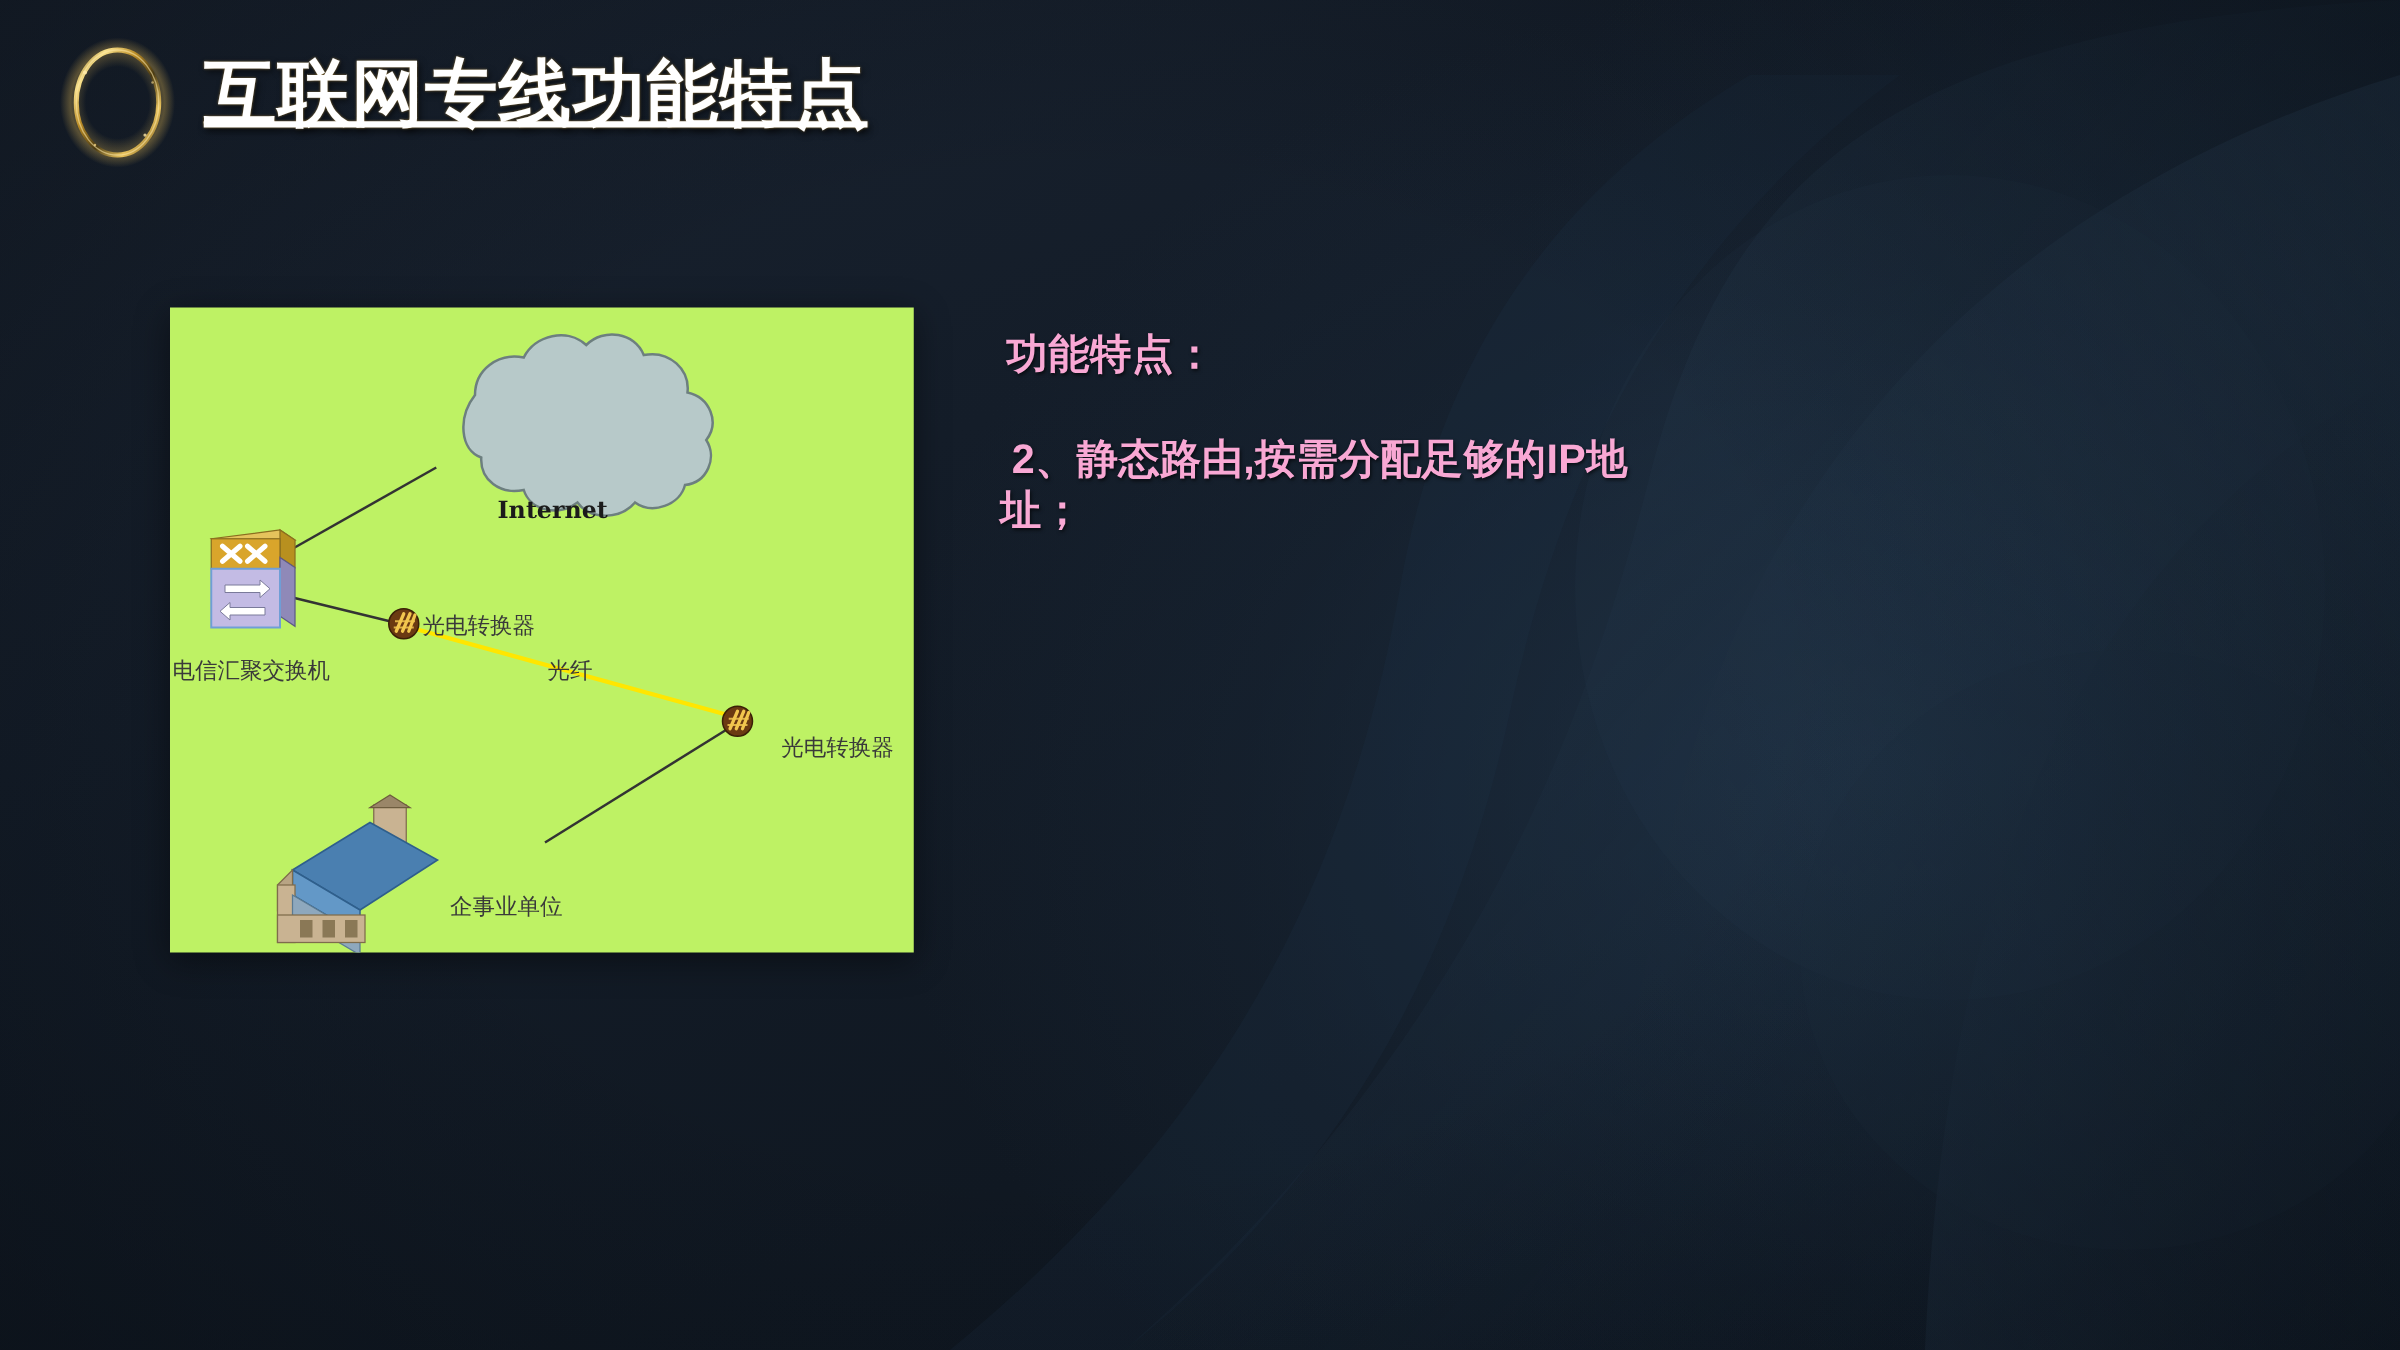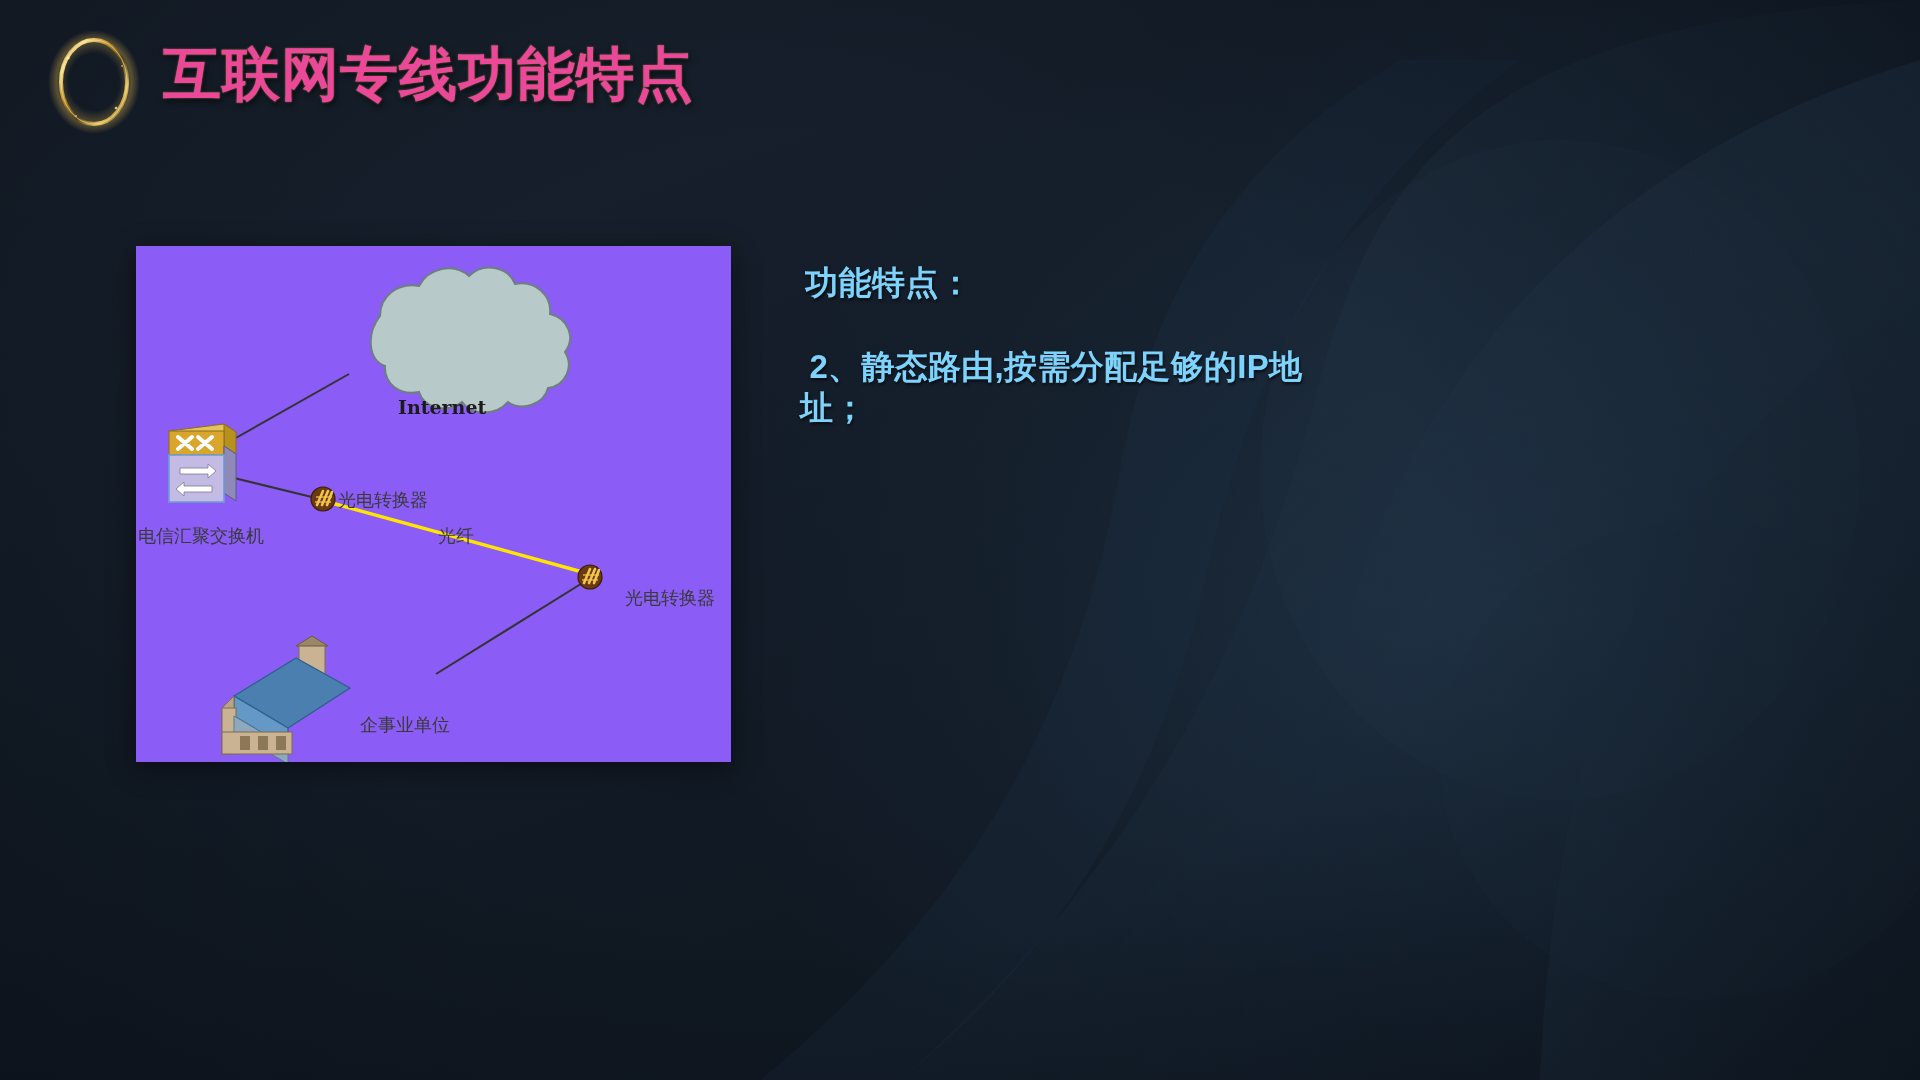--- a/index.html
+++ b/index.html
@@ -54,33 +54,34 @@
     width: 96px;
     height: 108px;
   }
   .slide-title {
     position: absolute;
     left: 163px;
     top: 36px;
     font-size: 58px;
     font-weight: bold;
     letter-spacing: 1px;
-    color: #ec4899;
+    color: #ffffff;
     text-shadow: 0 0 2px rgba(255,199,88,0.55), 2px 3px 6px rgba(0,0,0,0.6);
     white-space: nowrap;
+    text-decoration: underline;
   }
 
   
   .diagram-card {
     position: absolute;
     left: 136px;
     top: 246px;
     width: 595px;
     height: 516px;
-    background: #8b5cf6;
+    background: #bef264;
     box-shadow: 0 6px 26px rgba(0,0,0,0.45);
   }
   .diagram-card svg { display: block; width: 100%; height: 100%; }
 
   .dg-label {
     font-family: "DejaVu Serif", "Liberation Serif", serif;
     font-size: 18px;
     fill: #3a3a3a;
   }
   .dg-label-internet {
@@ -89,21 +90,21 @@
     font-weight: bold;
     fill: #1b1b1b;
   }
 
   
   .bullets {
     position: absolute;
     left: 800px;
     top: 262px;
     width: 560px;
-    color: #7dd3fc;
+    color: #f9a8d4;
   }
   .bullets .b-head {
     font-size: 33px;
     font-weight: bold;
     line-height: 1.25;
     margin: 0 0 44px 5px;
     text-shadow: 1px 2px 3px rgba(0,0,0,0.65);
     letter-spacing: 0.5px;
   }
   .bullets .b-item {

